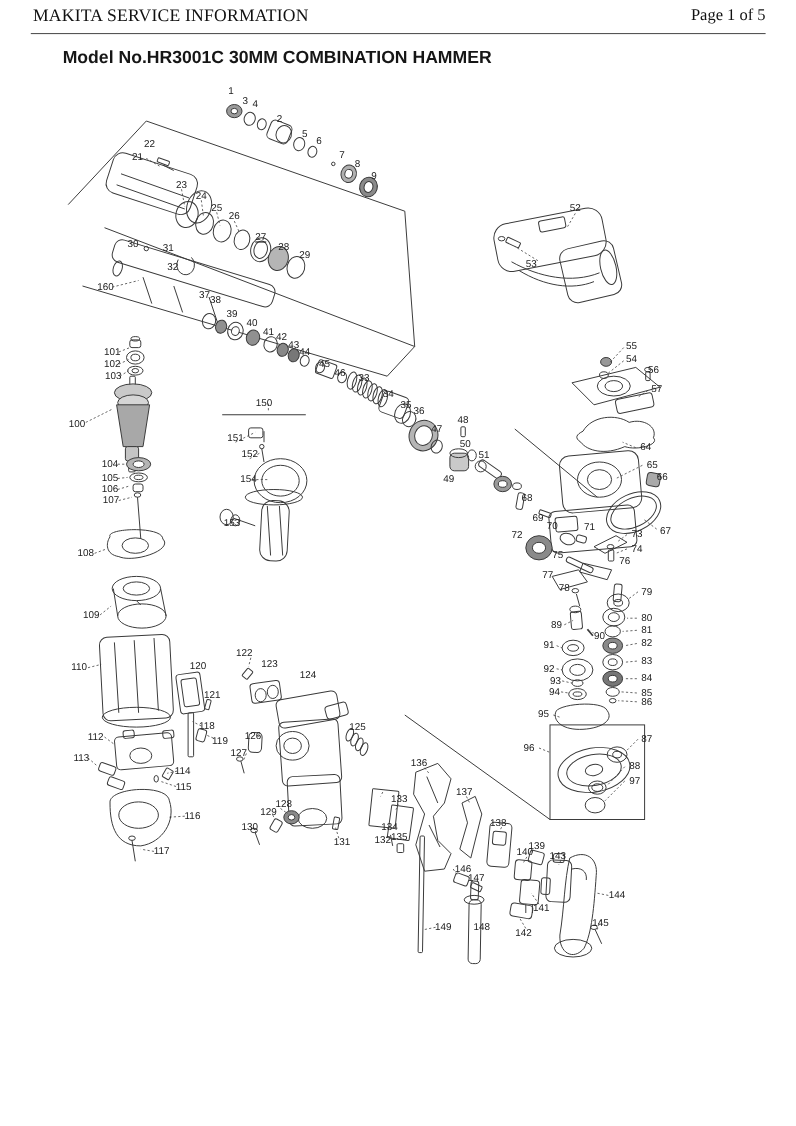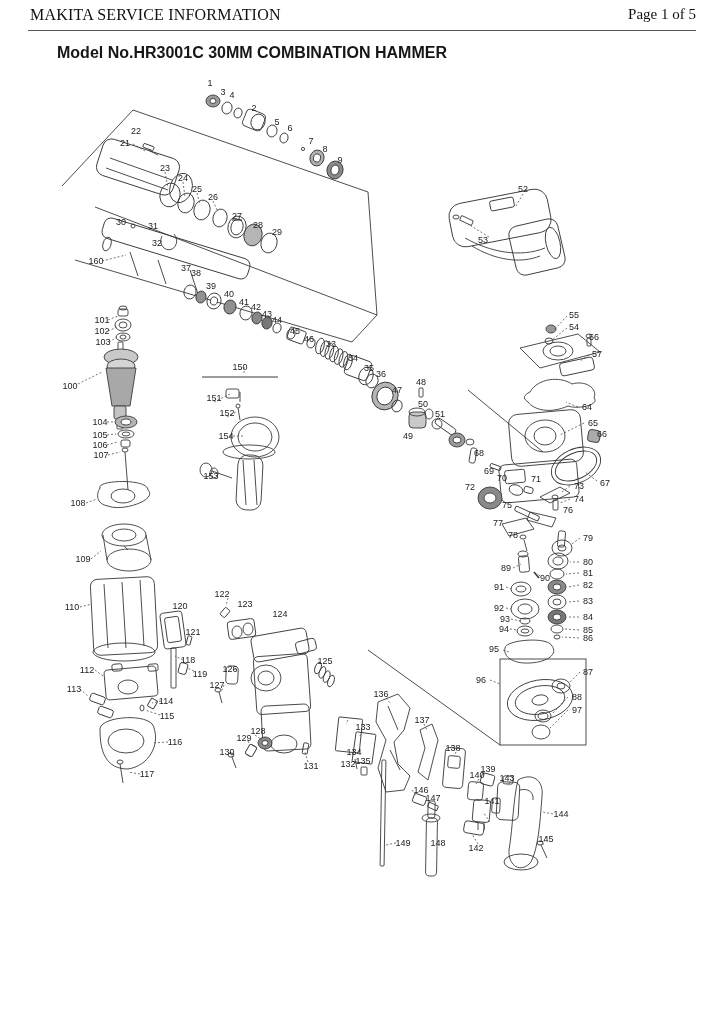--- a/index.html
+++ b/index.html
@@ -489,21 +489,21 @@
       <div class="plbl" style="left: 311px; top: 766px; text-align: center;">131</div>
       <div class="plbl" style="left: 348px; top: 716px; margin-top: 48px;">132</div>
       <div class="plbl" style="left: 363px; top: 727px;">133</div>
       <div class="plbl" style="left: 354px; top: 752px;">134</div>
       <div class="plbl" style="left: 363px; top: 761px;">135</div>
       <div class="plbl" style="left: 381px; top: 694px;">136</div>
       <div class="plbl" style="left: 422px; top: 720px;">137</div>
       <div class="plbl" style="left: 453px; top: 748px;">138</div>
       <div class="plbl" style="left: 488px; top: 769px;">139</div>
       <div class="plbl" style="left: 477px; top: 775px;">140</div>
-      <div class="plbl" style="left: 492px; top: 801px;">141</div>
+      <div class="plbl" style="left: 492px; top: 826px;">141</div>
       <div class="plbl" style="left: 476px; top: 848px;">142</div>
       <div class="plbl" style="left: 507px; top: 778px;">143</div>
       <div class="plbl" style="left: 561px; top: 814px;">144</div>
       <div class="plbl" style="left: 546px; top: 839px;">145</div>
       <div class="plbl" style="left: 421px; top: 790px;">146</div>
       <div class="plbl" style="left: 433px; top: 798px;">147</div>
       <div class="plbl" style="left: 438px; top: 843px;">148</div>
       <div class="plbl" style="left: 403px; top: 843px;">149</div>
       <div class="plbl" style="left: 240px; top: 367px; text-decoration: none;">150</div>
       <div class="plbl" style="left: 214px; top: 398px;">151</div>

